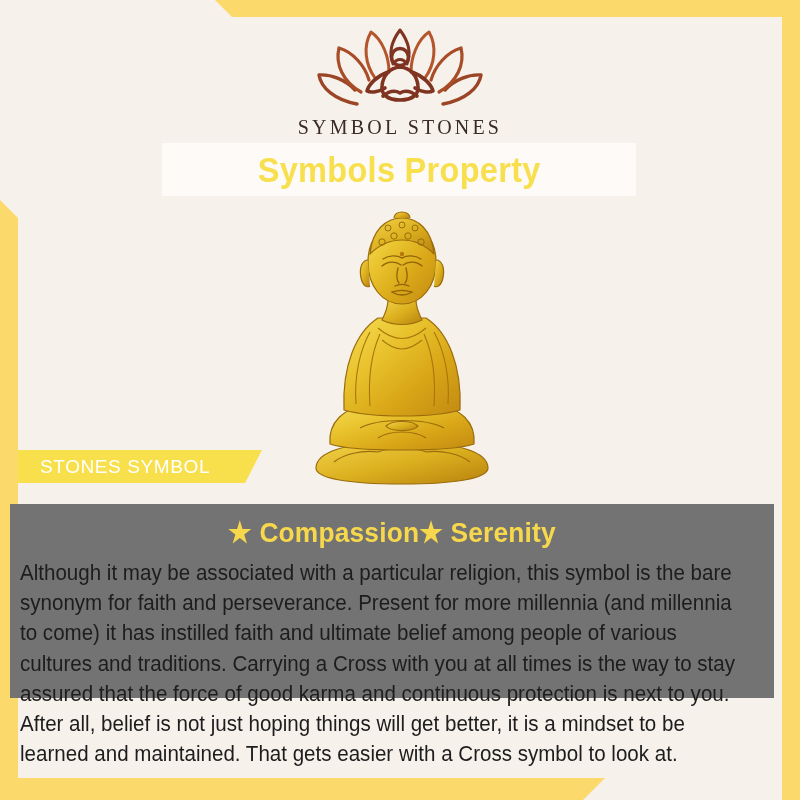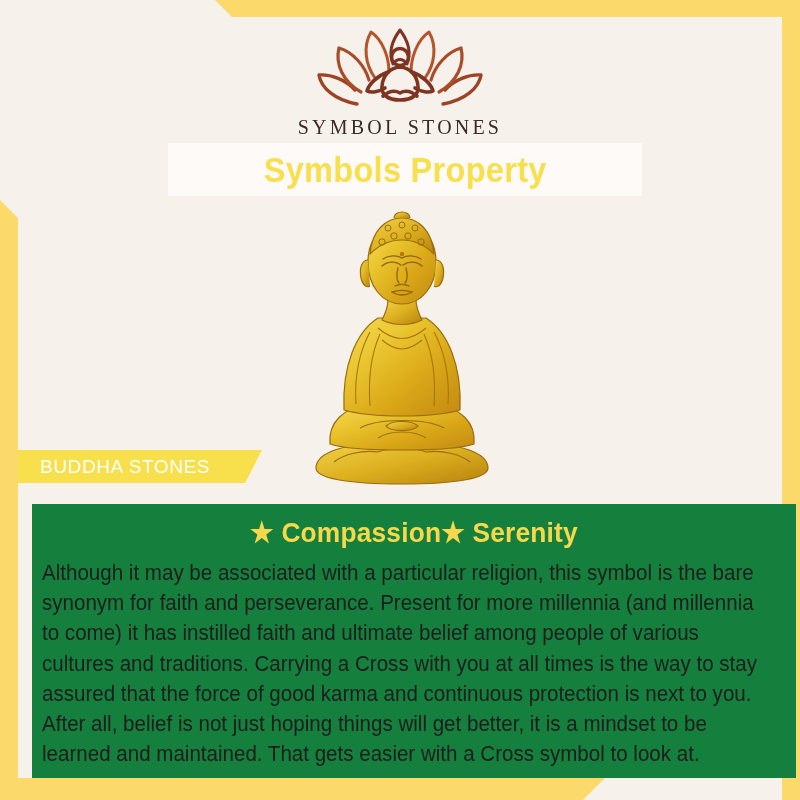--- a/index.html
+++ b/index.html
@@ -76,21 +76,21 @@
     font-size: 20px;
     letter-spacing: 3.2px;
     color: #3b2b25;
     font-weight: 400;
   }
 
   
   .title-banner {
     position: absolute;
     top: 143px;
-    left: 168px;
+    left: 162px;
     width: 474px;
     height: 53px;
     background: #fdfaf7;
     display: flex;
     align-items: center;
     justify-content: center;
   }
   .title-text {
     font-family: "Liberation Sans Narrow", "Liberation Sans", sans-serif;
     font-size: 35px;
@@ -128,25 +128,25 @@
     font-size: 19px;
     letter-spacing: 0.6px;
     margin-left: 22px;
     font-family: "Liberation Sans", sans-serif;
     white-space: nowrap;
   }
 
   
   .content-panel {
     position: absolute;
-    left: 32px;
+    left: 10px;
     top: 504px;
     width: 764px;
-    height: 274px;
-    background: #15803d;
+    height: 194px;
+    background: #737373;
   }
 
   .keywords {
     text-align: center;
     margin-top: 12px;
     font-family: "Liberation Sans Narrow", "Liberation Sans", sans-serif;
     font-size: 28px;
     font-weight: bold;
     color: #f7d84c;
     letter-spacing: 0.2px;
@@ -277,21 +277,21 @@
           <path d="M113 86 C117 84 123 84 127 86"></path>
           <path d="M110 92 C116 96 124 96 130 92"></path>
           <path d="M110 92 C116 90 124 90 130 92"></path>
         </g>
         <circle cx="120" cy="54" r="2.2" fill="#b3790c" stroke="none"></circle>
       </g>
     </svg>
   </div>
 
   <div class="symbol-tag">
-    <span class="symbol-tag-label">BUDDHA STONES</span>
+    <span class="symbol-tag-label">STONES SYMBOL</span>
   </div>
 
   <div class="content-panel">
     <div class="keywords">★ Compassion★ Serenity</div>
     <div class="body-copy">Although it may be associated with a particular religion, this symbol is the bare synonym for faith and perseverance. Present for more millennia (and millennia to come) it has instilled faith and ultimate belief among people of various cultures and traditions. Carrying a Cross with you at all times is the way to stay assured that the force of good karma and continuous protection is next to you. After all, belief is not just hoping things will get better, it is a mindset to be learned and maintained. That gets easier with a Cross symbol to look at.</div>
   </div>
 
 </div>
 
 </body></html>

